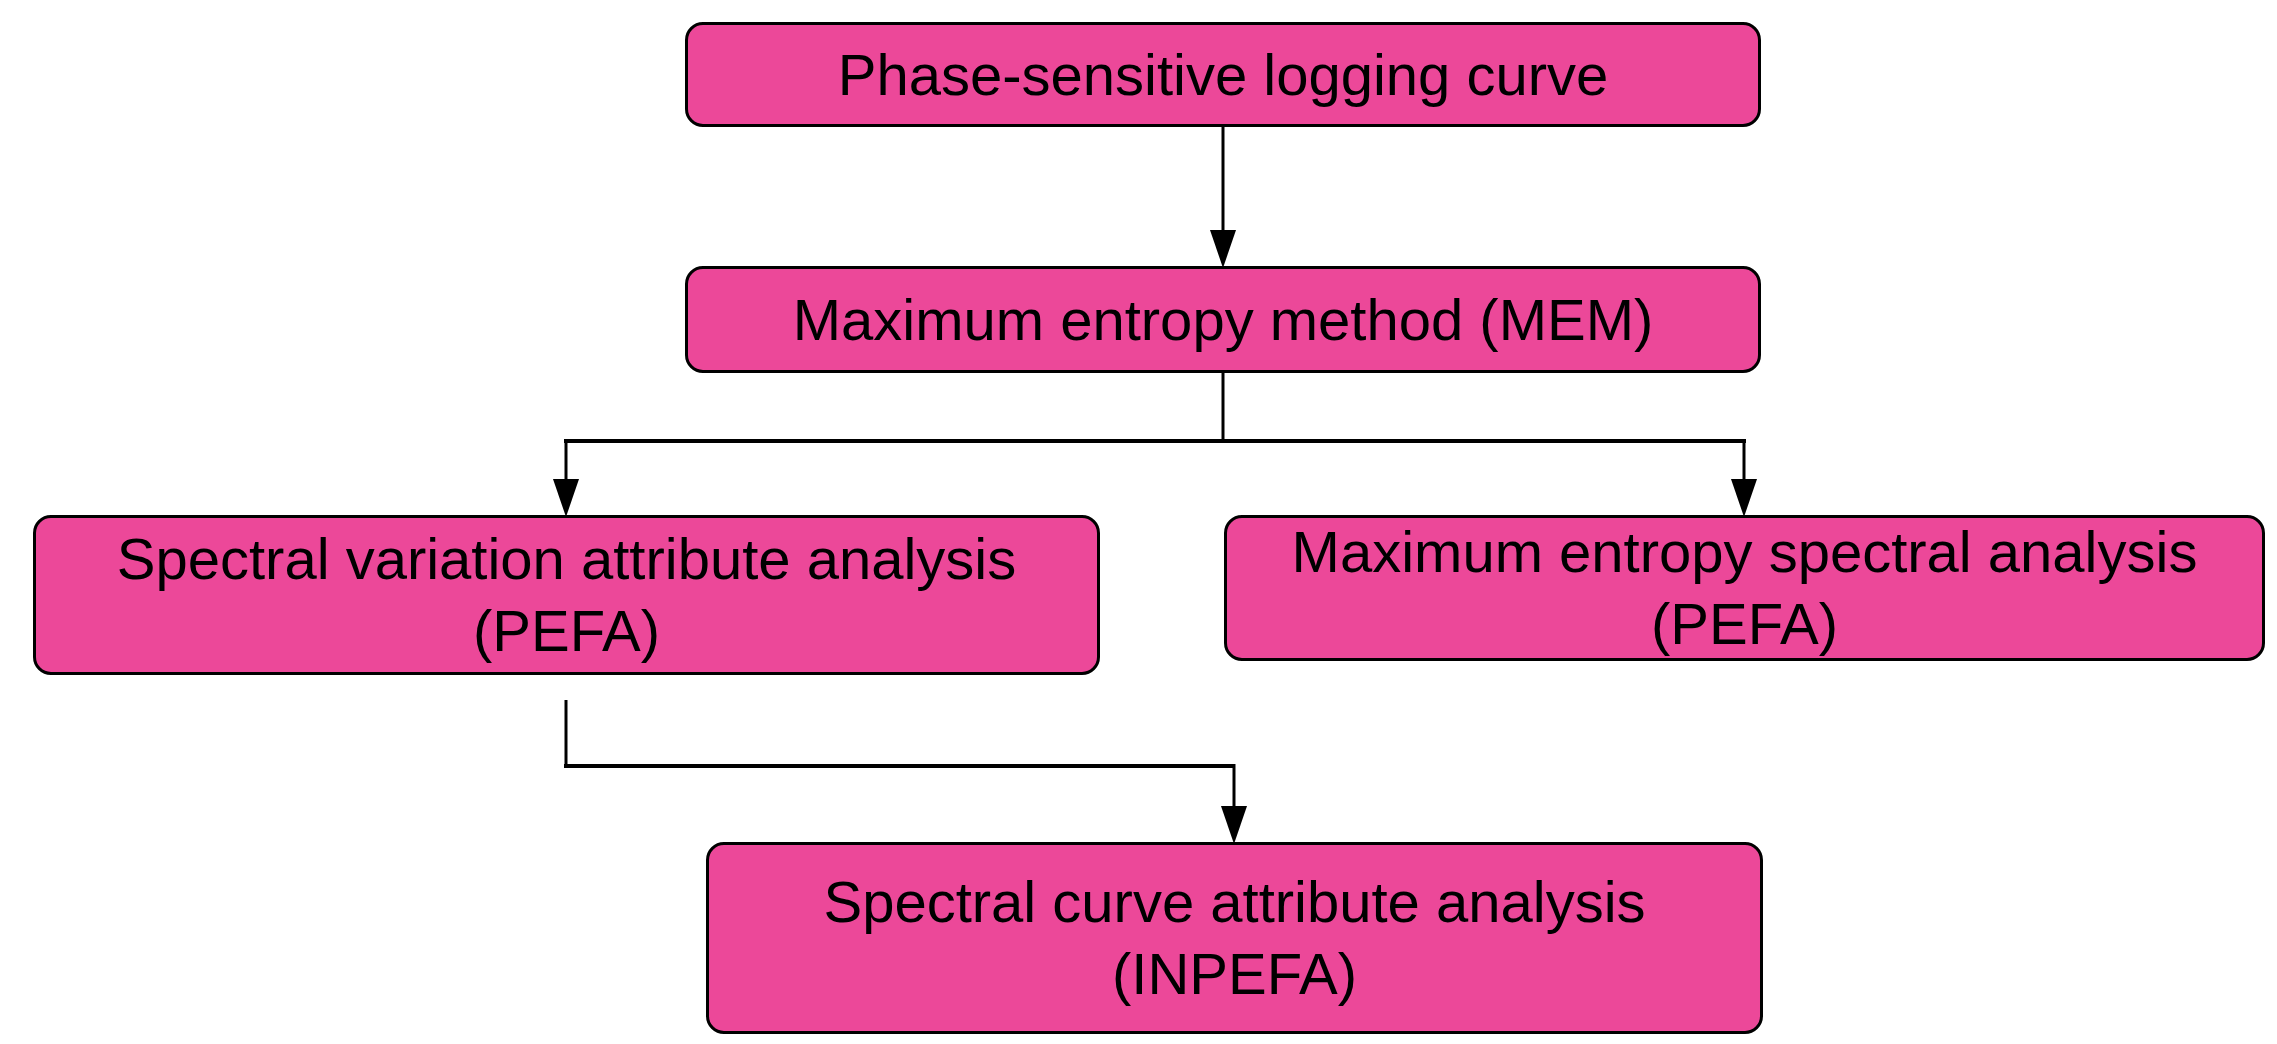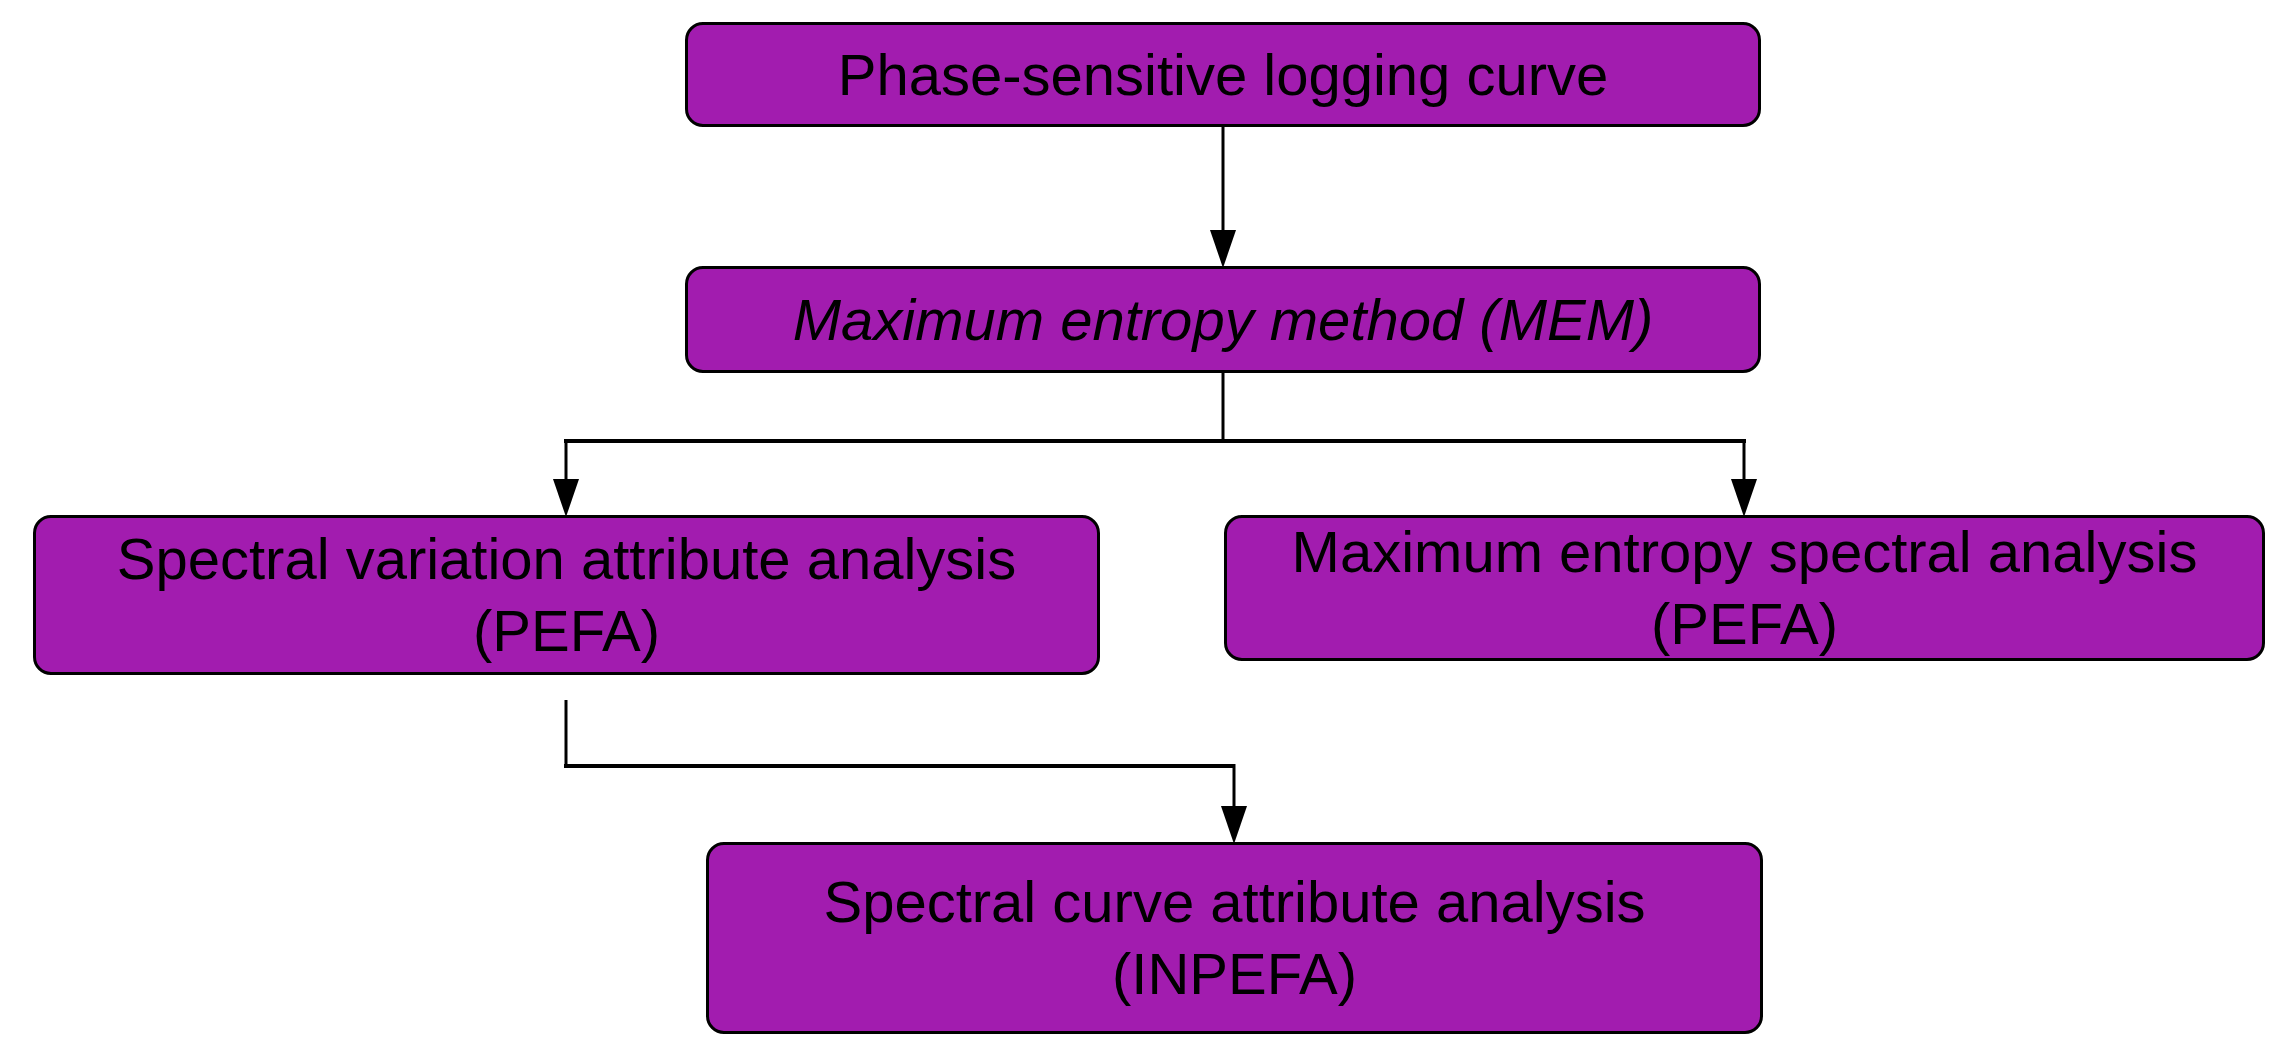--- a/index.html
+++ b/index.html
@@ -18,36 +18,36 @@
   .connector-layer {
     position: absolute;
     left: 0;
     top: 0;
     width: 2277px;
     height: 1044px;
   }
   .node {
     position: absolute;
     box-sizing: border-box;
-    background: #a21caf;
+    background: #ec4899;
     border: 3px solid #000000;
     border-radius: 18px;
     display: flex;
     flex-direction: column;
     align-items: center;
     justify-content: center;
     text-align: center;
     color: #000000;
     font-size: 58px;
     line-height: 72px;
     white-space: nowrap;
   }
   .node span { display: block; }
   #node-logging  { left: 685px;  top: 22px;  width: 1076px; height: 105px; }
-  #node-mem      { left: 685px;  top: 266px; width: 1076px; height: 107px; font-style: italic; }
+  #node-mem      { left: 685px;  top: 266px; width: 1076px; height: 107px; }
   #node-pefa     { left: 33px;   top: 515px; width: 1067px; height: 160px; }
   #node-mesa     { left: 1224px; top: 515px; width: 1041px; height: 146px; }
   #node-inpefa   { left: 706px;  top: 842px; width: 1057px; height: 192px; }
   line    { stroke: #000000; }
   polygon { fill: #000000; stroke: none; }
 </style>
 </head>
 <body>
 
 <div class="canvas">

